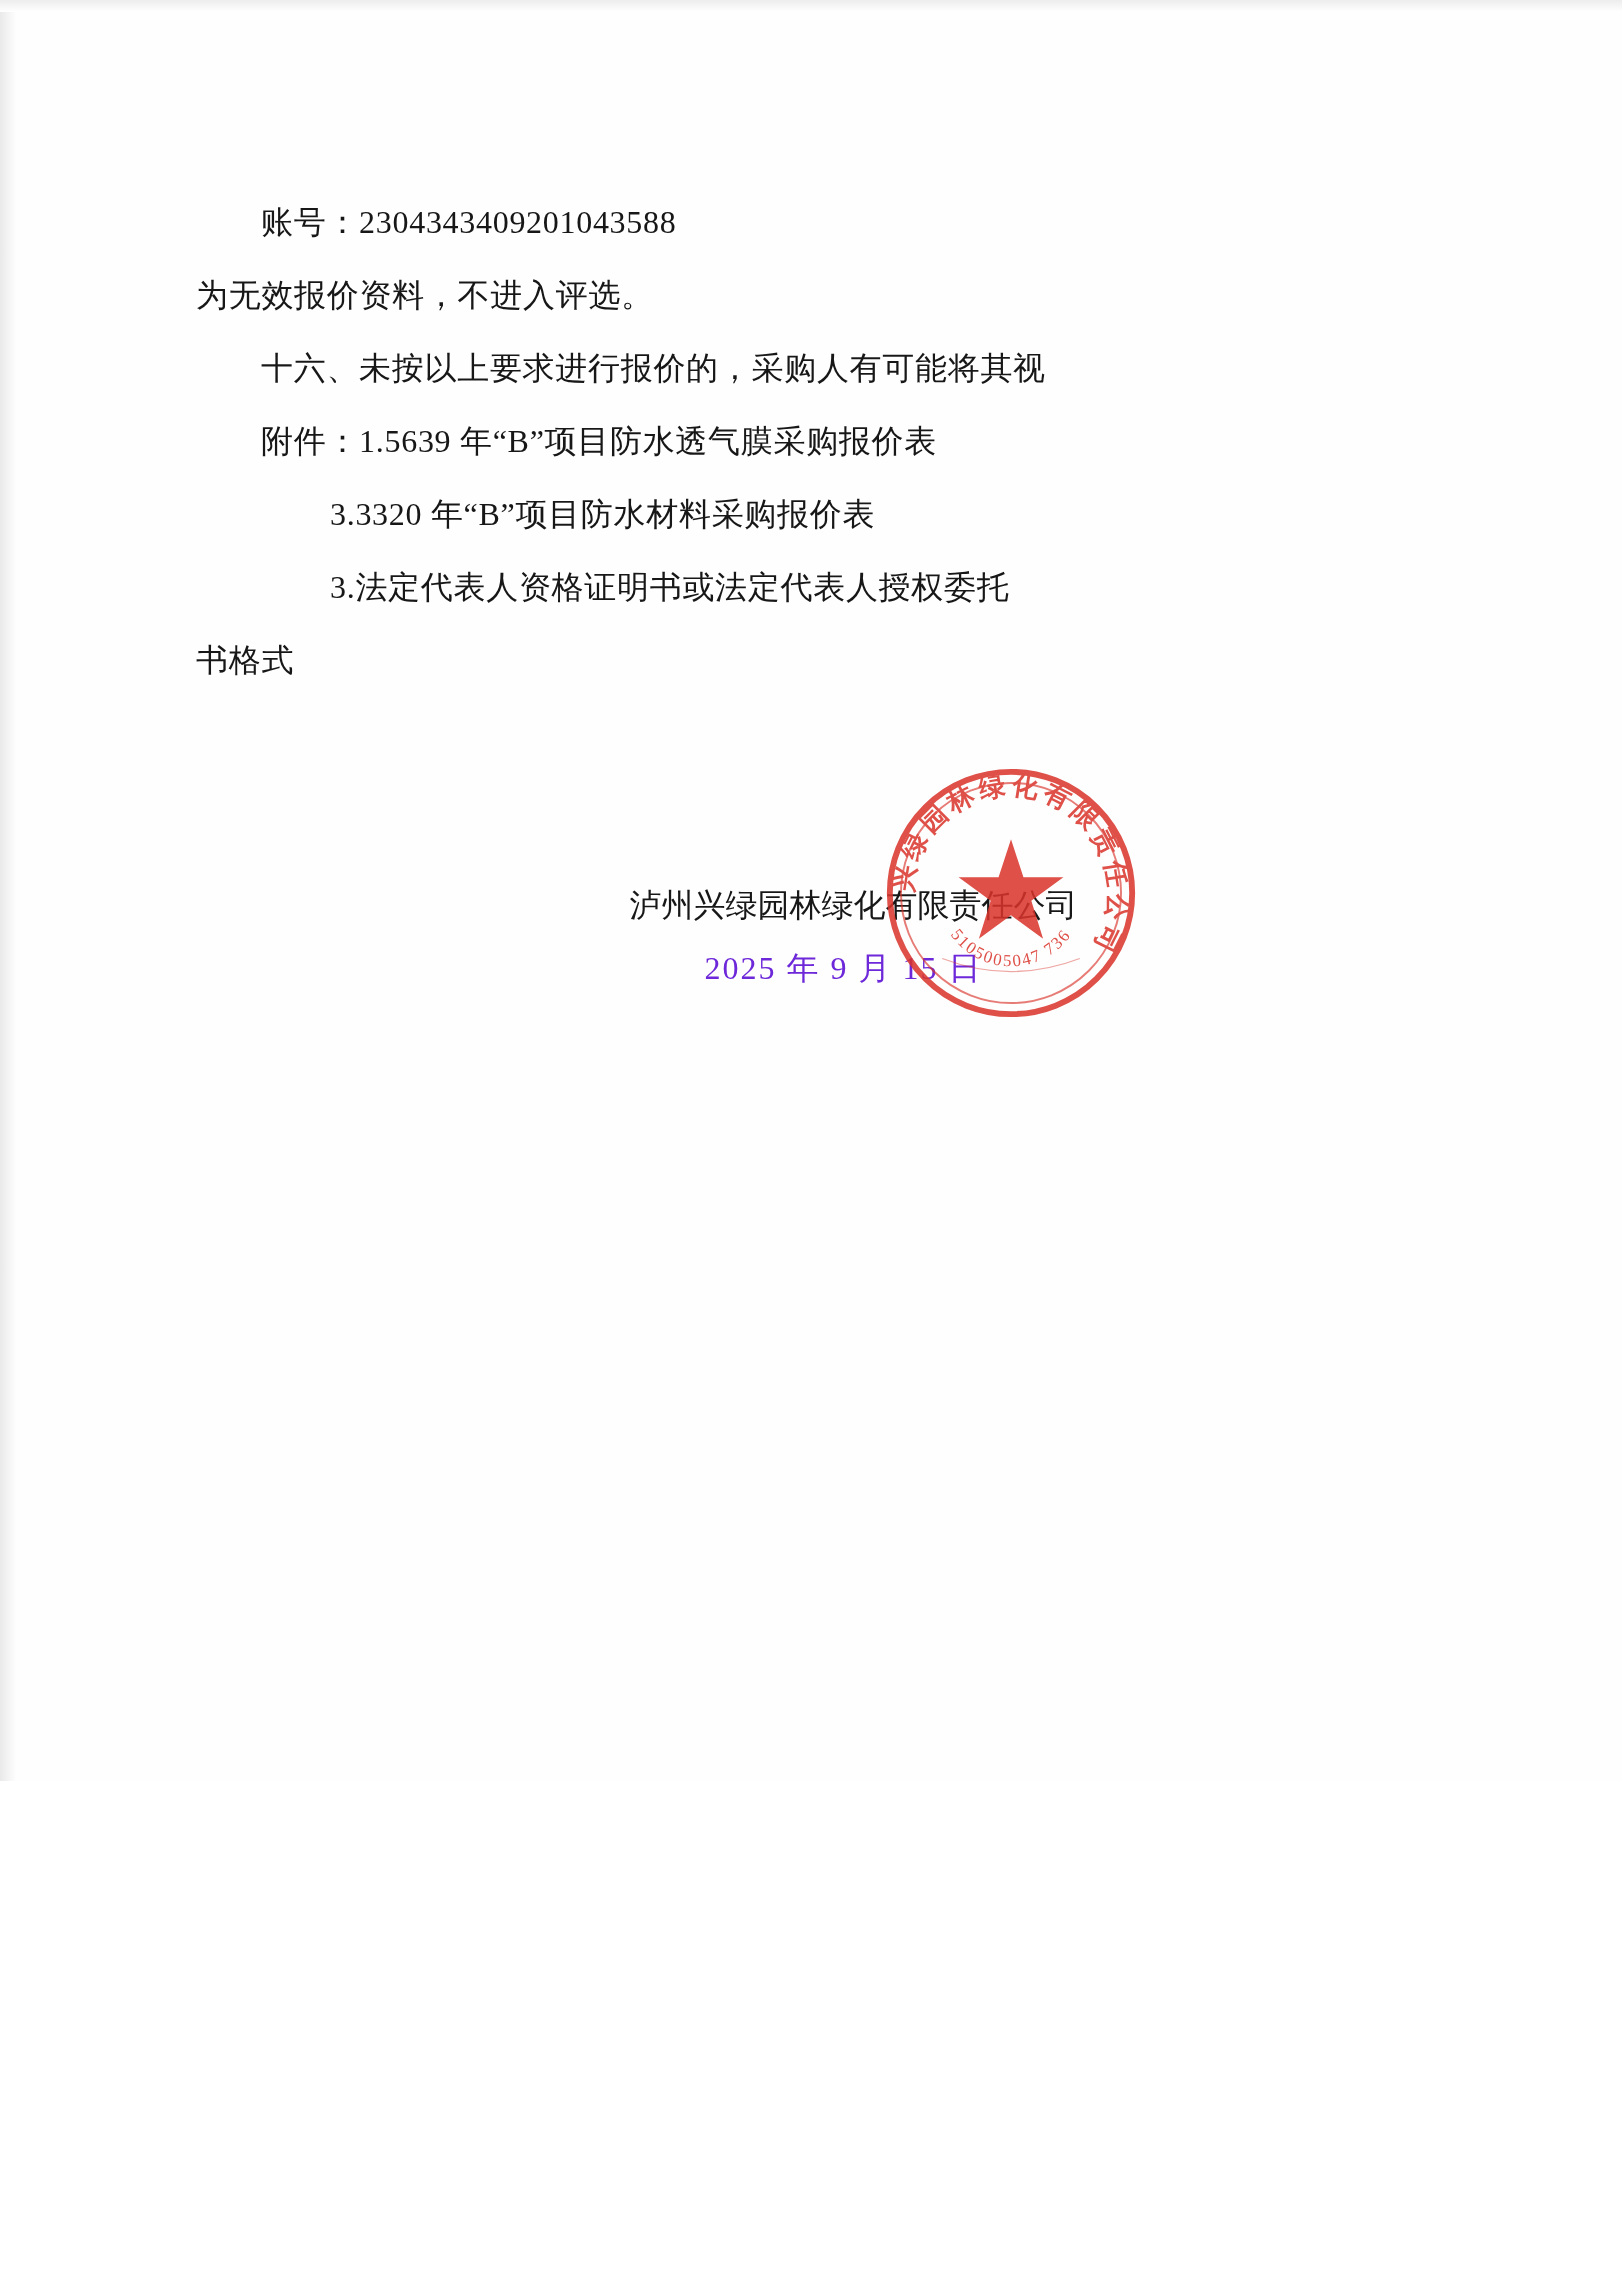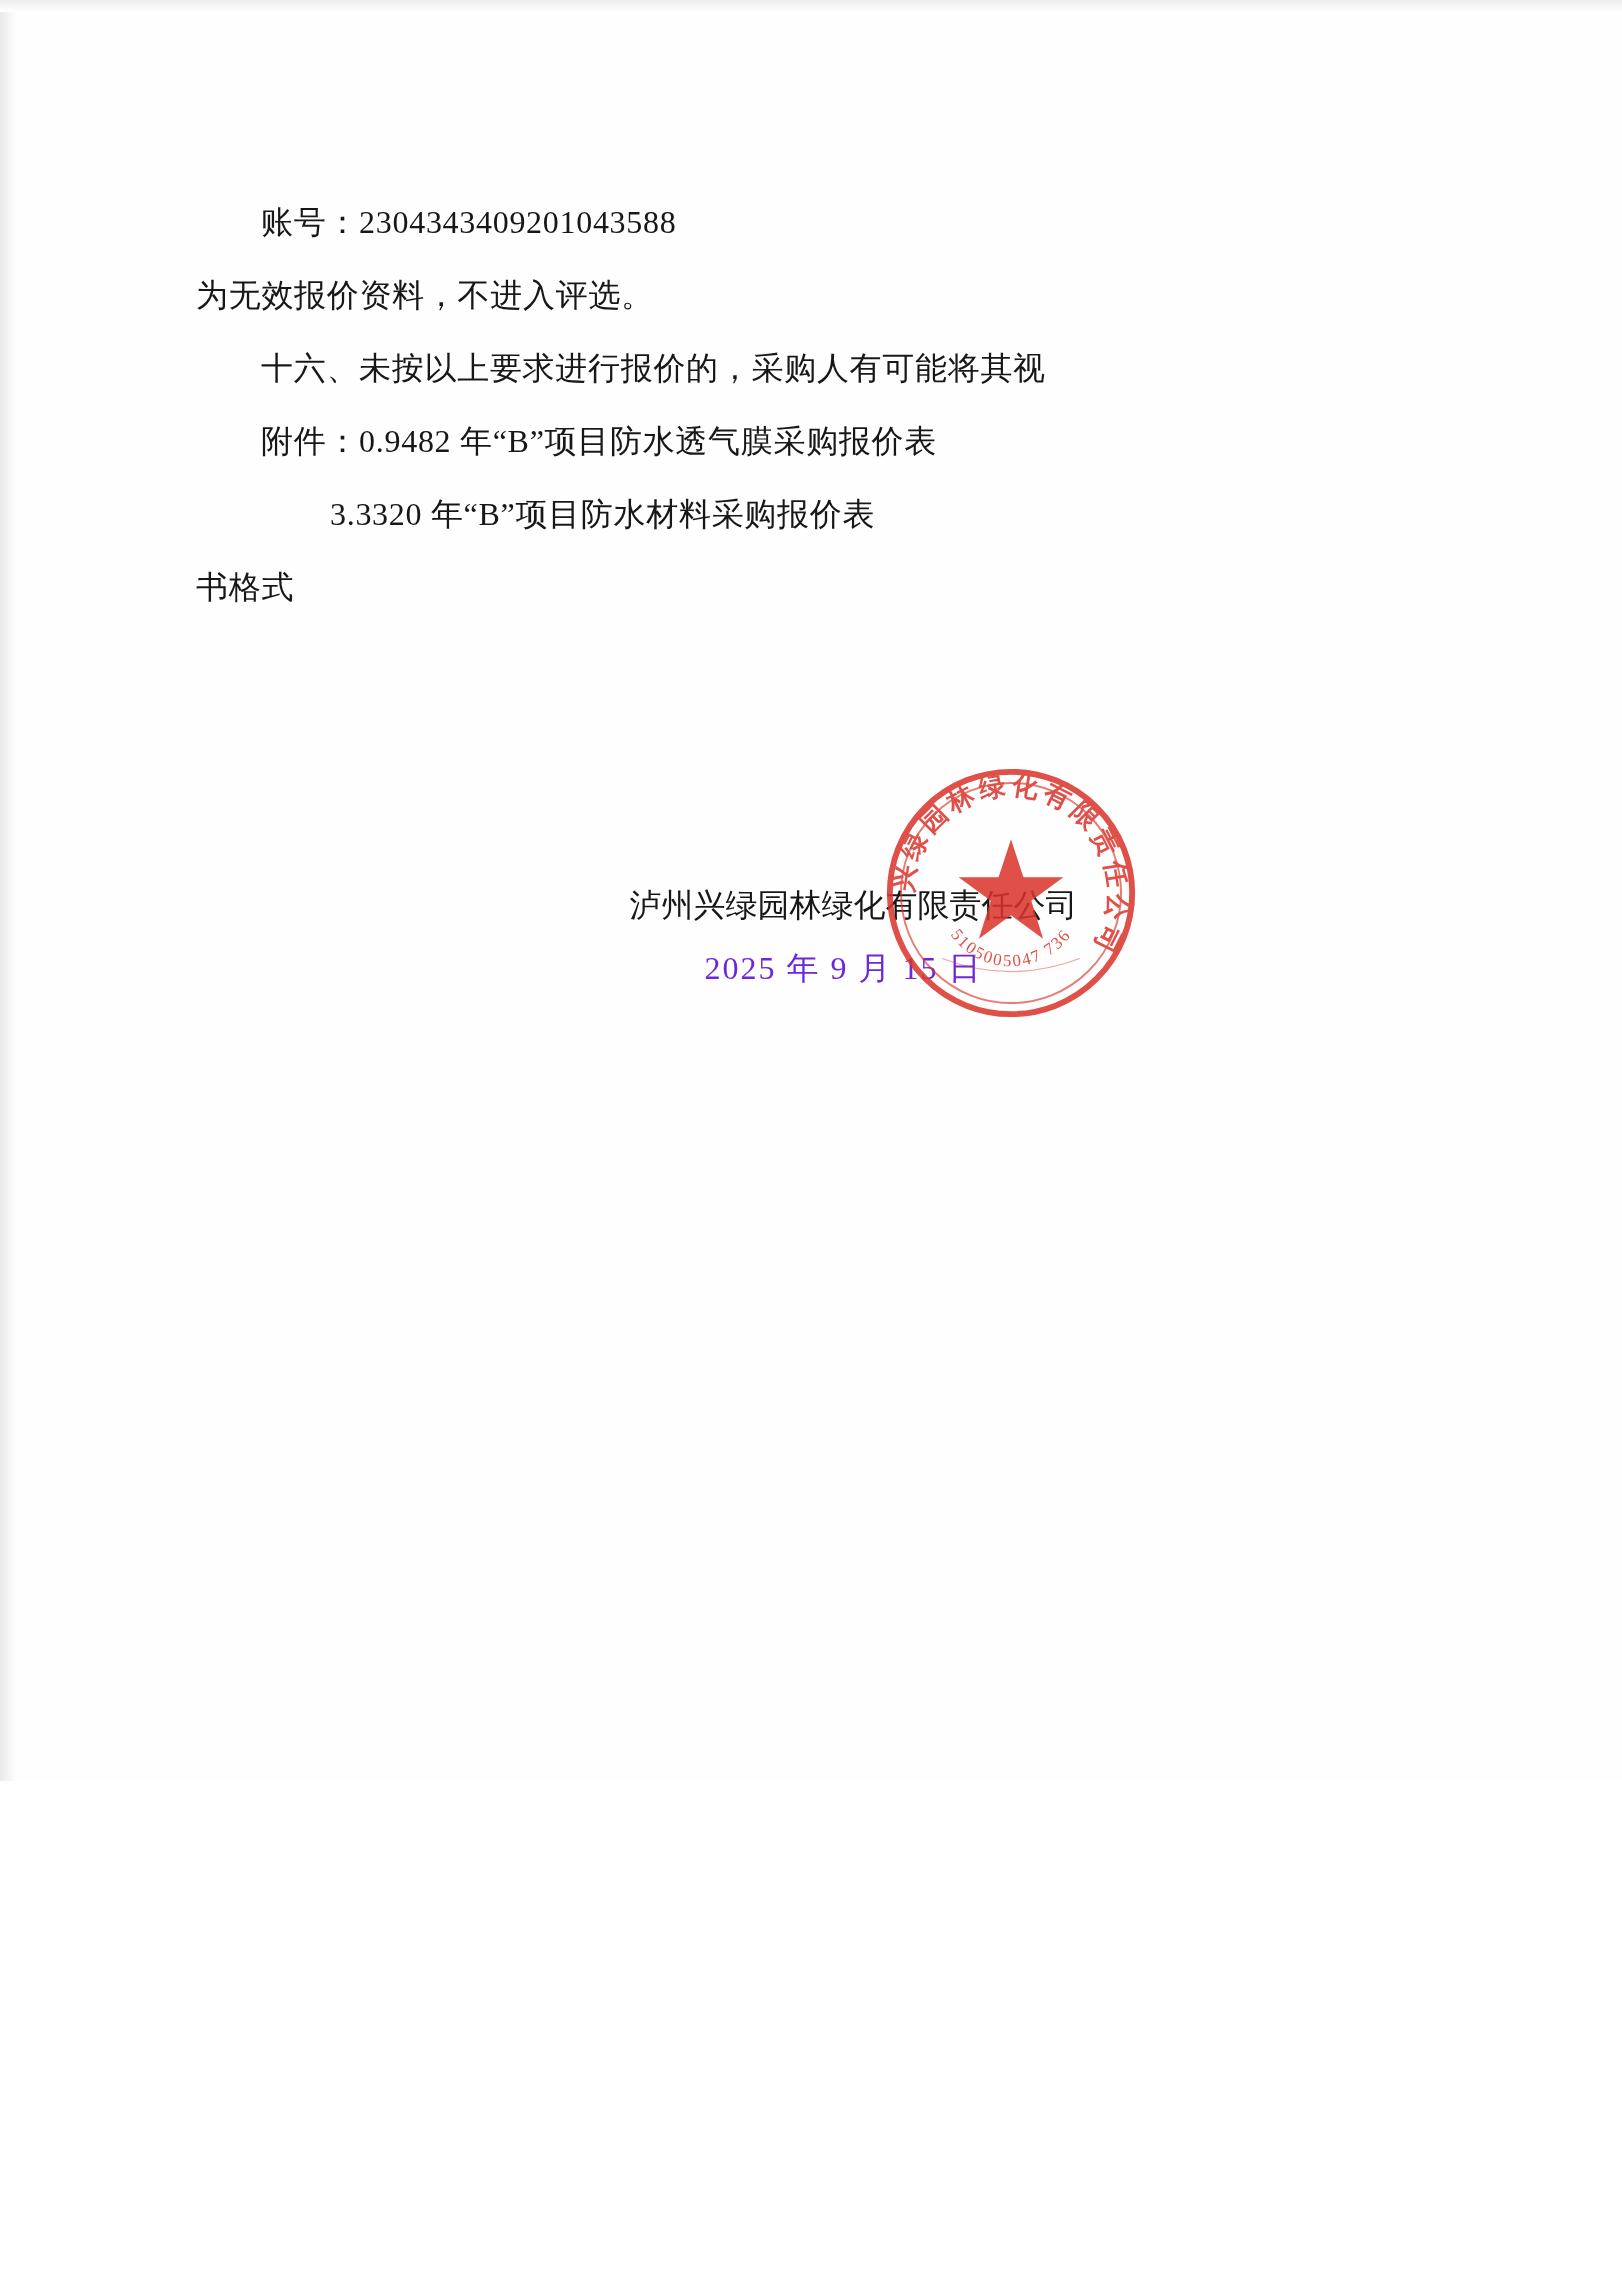--- a/index.html
+++ b/index.html
@@ -96,22 +96,23 @@
 
 <div class="page">
 
   <div class="scan-edge-left"></div>
   <div class="scan-edge-top"></div>
 
   <div class="content">
     <div class="line indent-1">账号：2304343409201043588</div>
     <div class="line">为无效报价资料，不进入评选。</div>
     <div class="line indent-1">十六、未按以上要求进行报价的，采购人有可能将其视</div>
-    <div class="line indent-1">附件：0.9482 年“B”项目防水透气膜采购报价表</div>
+    <div class="line indent-1">附件：1.5639 年“B”项目防水透气膜采购报价表</div>
     <div class="line indent-2">3.3320 年“B”项目防水材料采购报价表</div>
+    <div class="line indent-2">3.法定代表人资格证明书或法定代表人授权委托</div>
     <div class="line">书格式</div>
   </div>
 
   <div class="sig-block">
     <div class="sig-company">泸州兴绿园林绿化有限责任公司</div>
     <div class="sig-date">2025 年 9 月 15 日</div>
   </div>
 
   <div class="seal">
     <svg viewBox="0 0 400 400" xmlns="http://www.w3.org/2000/svg">

